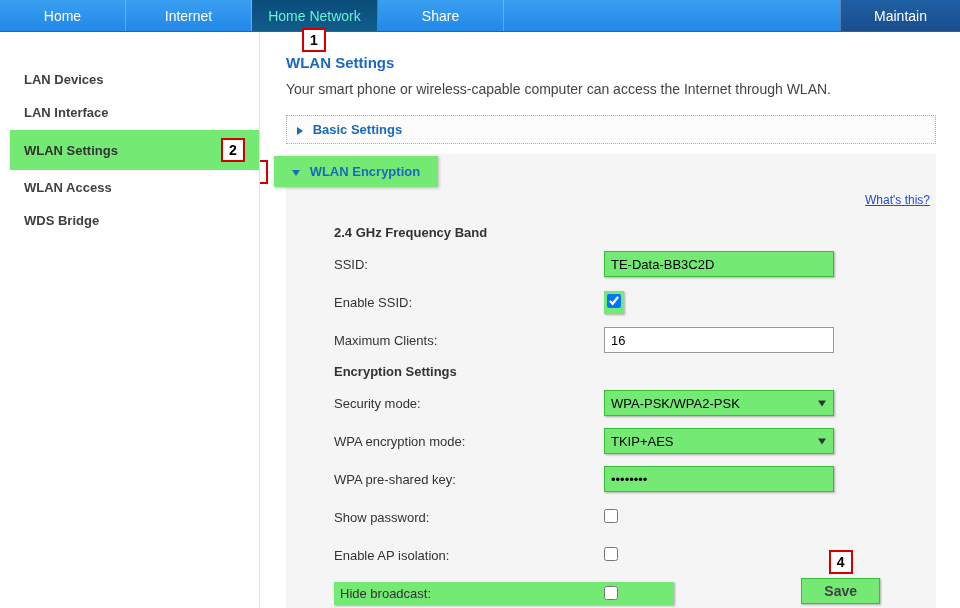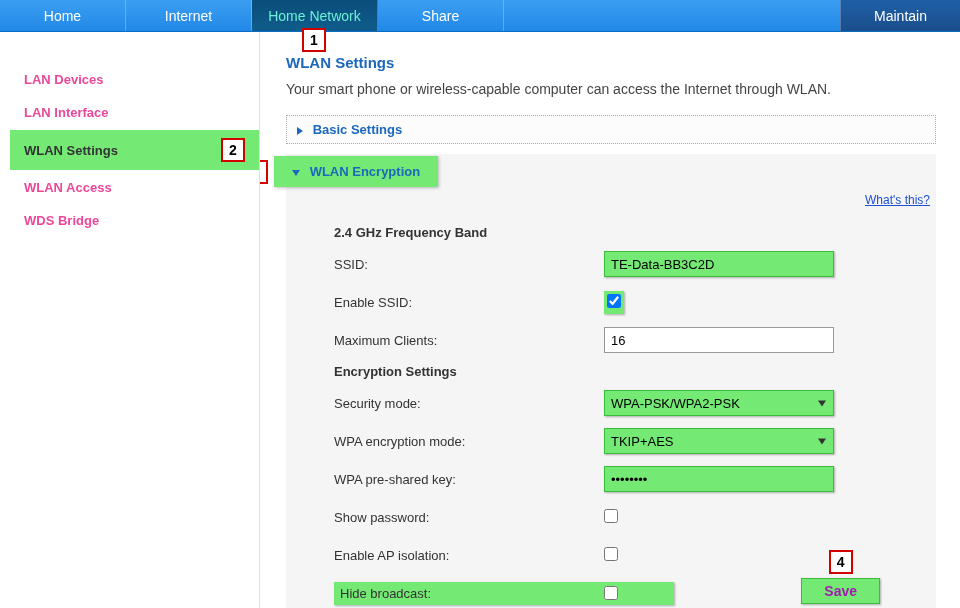--- a/index.html
+++ b/index.html
@@ -60,21 +60,21 @@
     padding: 30px 0 0 0;
     border-right: 1px solid #e0e0e0;
     margin-left: 10px;
     background: #fff;
   }
   .sidebar .side-item {
     padding: 8px 14px;
     margin: 2px 0;
     font-size: 13px;
     font-weight: bold;
-    color: #ec4899;
+    color: #404040;
     cursor: pointer;
     position: relative;
   }
   .sidebar .side-item.active {
     background: #74ea74;
     color: #333;
   }
   .main {
     flex: 1;
     padding: 22px 24px 0 26px;
@@ -199,21 +199,21 @@
     border-top: 6px solid #333;
     pointer-events: none;
   }
   .chk { width: 14px; height: 14px; }
   .save-btn {
     background: #74ea74;
     border: 1px solid #3bbd3b;
     padding: 4px 22px;
     font-size: 14px;
     font-weight: bold;
-    color: #a21caf;
+    color: #404040;
     cursor: pointer;
     box-shadow: 1px 1px 2px rgba(0,0,0,0.3);
   }
   .save-wrap {
     position: absolute;
     right: 80px;
     bottom: 4px;
   }
   .hide-bcast-hl {
     background: #74ea74;

